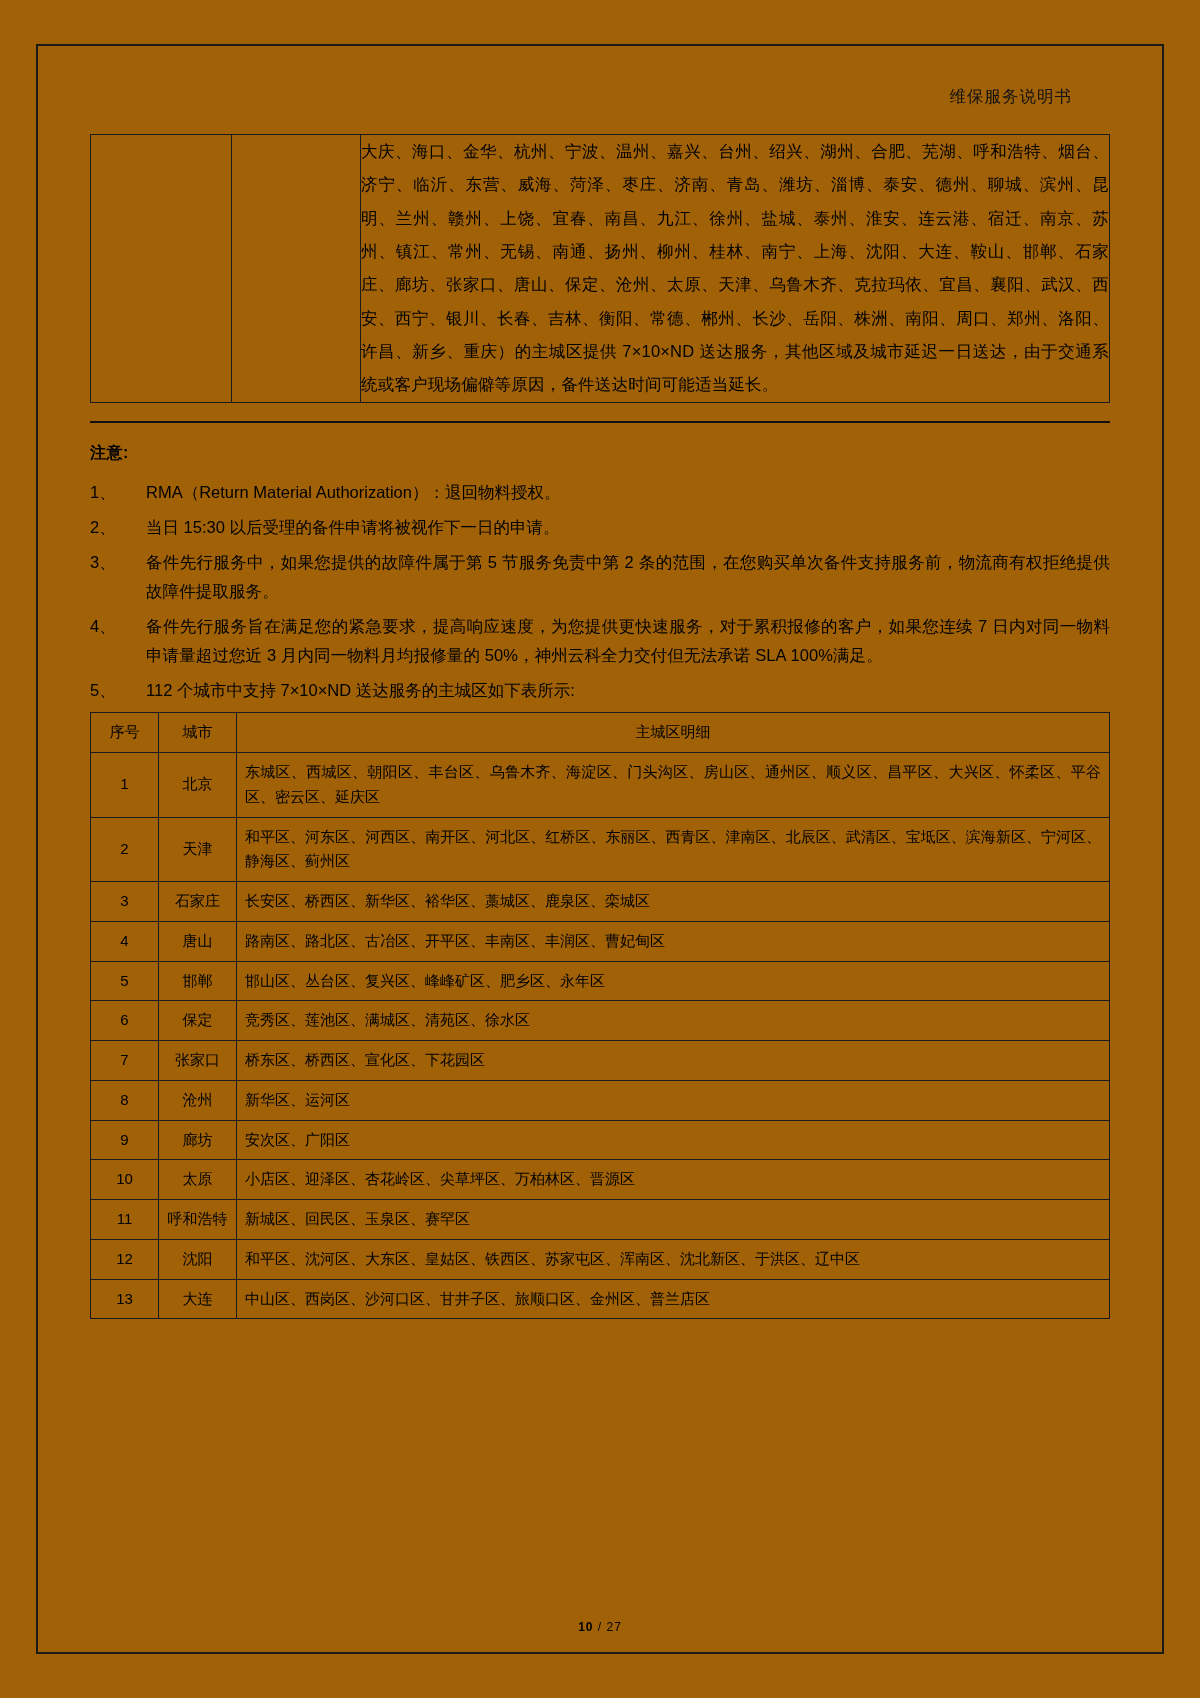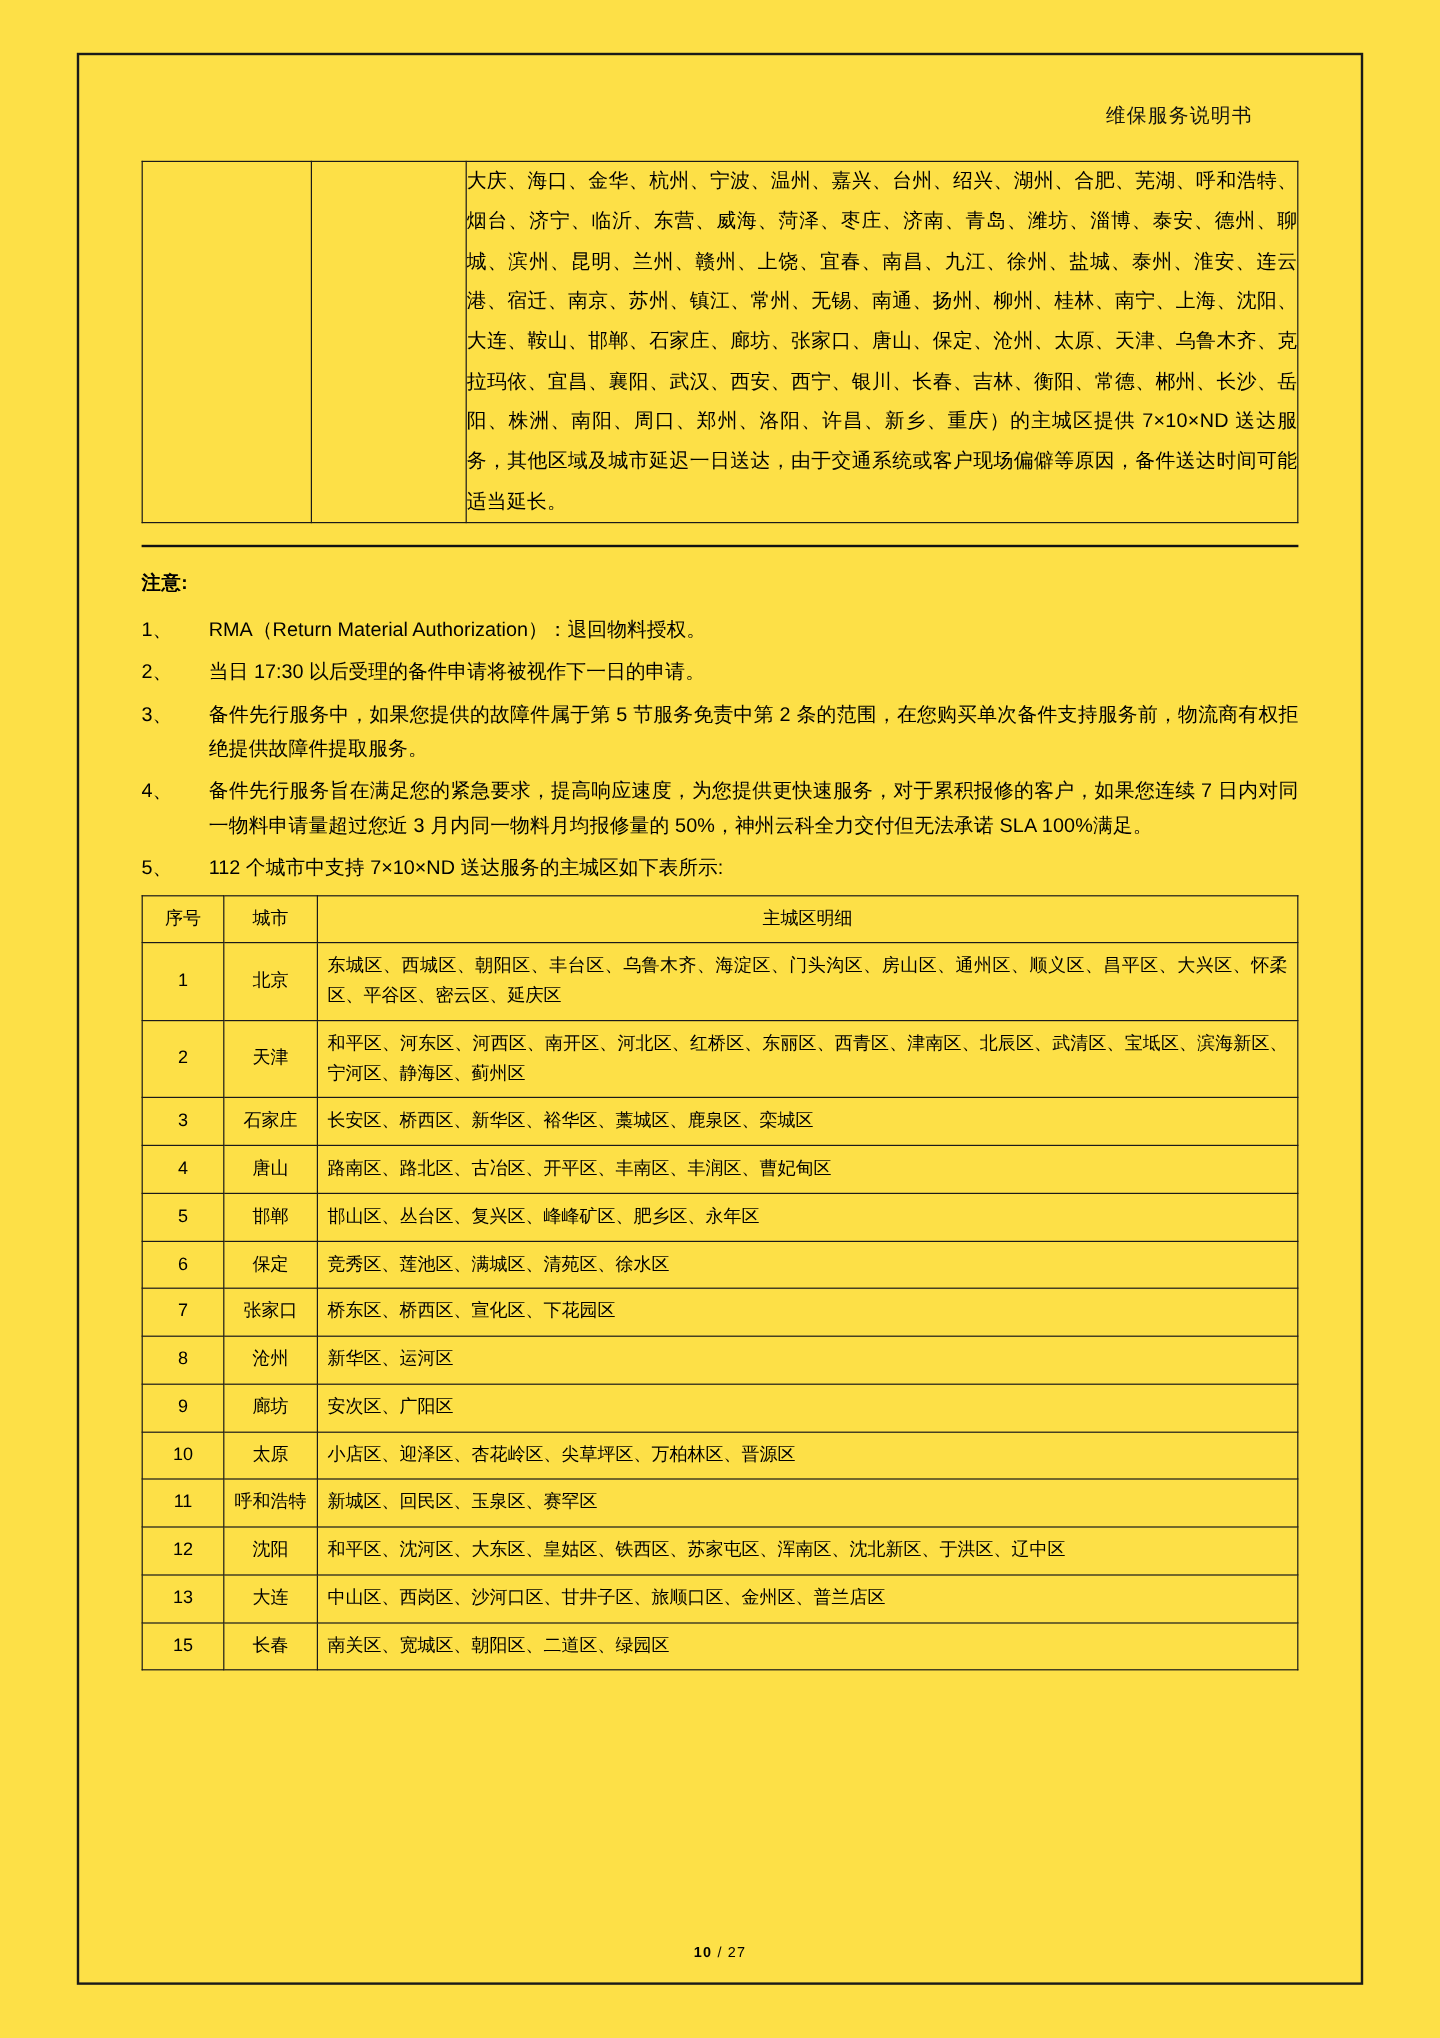--- a/index.html
+++ b/index.html
@@ -11,22 +11,22 @@
     width: 1200px;
     height: 1698px;
     font-family: "Liberation Sans", sans-serif;
     color: #000;
   }
   .page {
     position: relative;
     box-sizing: border-box;
     width: 1200px;
     height: 1698px;
-    padding: 44px 64px;
-    background: #fde047;
+    padding: 44px 36px;
+    background: #a16207;
   }
   .page-frame {
     box-sizing: border-box;
     width: 100%;
     height: 100%;
     border: 2px solid #1a1a1a;
     padding: 40px 52px 20px 52px;
     position: relative;
   }
   .header {
@@ -148,21 +148,21 @@
     <hr class="divider">
 
     <div class="notes-title">注意:</div>
 
     <div class="note">
       <span class="num">1、</span>
       <span class="body">RMA（Return Material Authorization）：退回物料授权。</span>
     </div>
     <div class="note">
       <span class="num">2、</span>
-      <span class="body">当日 17:30 以后受理的备件申请将被视作下一日的申请。</span>
+      <span class="body">当日 15:30 以后受理的备件申请将被视作下一日的申请。</span>
     </div>
     <div class="note tight">
       <span class="num">3、</span>
       <span class="body">备件先行服务中，如果您提供的故障件属于第 5 节服务免责中第 2 条的范围，在您购买单次备件支持服务前，物流商有权拒绝提供故障件提取服务。</span>
     </div>
     <div class="note tight">
       <span class="num">4、</span>
       <span class="body">备件先行服务旨在满足您的紧急要求，提高响应速度，为您提供更快速服务，对于累积报修的客户，如果您连续 7 日内对同一物料申请量超过您近 3 月内同一物料月均报修量的 50%，神州云科全力交付但无法承诺 SLA 100%满足。</span>
     </div>
     <div class="note">
@@ -242,25 +242,20 @@
         <tr>
           <td class="idx">12</td>
           <td class="city">沈阳</td>
           <td class="detail">和平区、沈河区、大东区、皇姑区、铁西区、苏家屯区、浑南区、沈北新区、于洪区、辽中区</td>
         </tr>
         <tr>
           <td class="idx">13</td>
           <td class="city">大连</td>
           <td class="detail">中山区、西岗区、沙河口区、甘井子区、旅顺口区、金州区、普兰店区</td>
         </tr>
-        <tr>
-          <td class="idx">15</td>
-          <td class="city">长春</td>
-          <td class="detail">南关区、宽城区、朝阳区、二道区、绿园区</td>
-        </tr>
       </tbody>
     </table>
 
     <div class="footer">
       <span class="pg">10</span>
       <span>/</span>
       <span>27</span>
     </div>
 
   </div>

